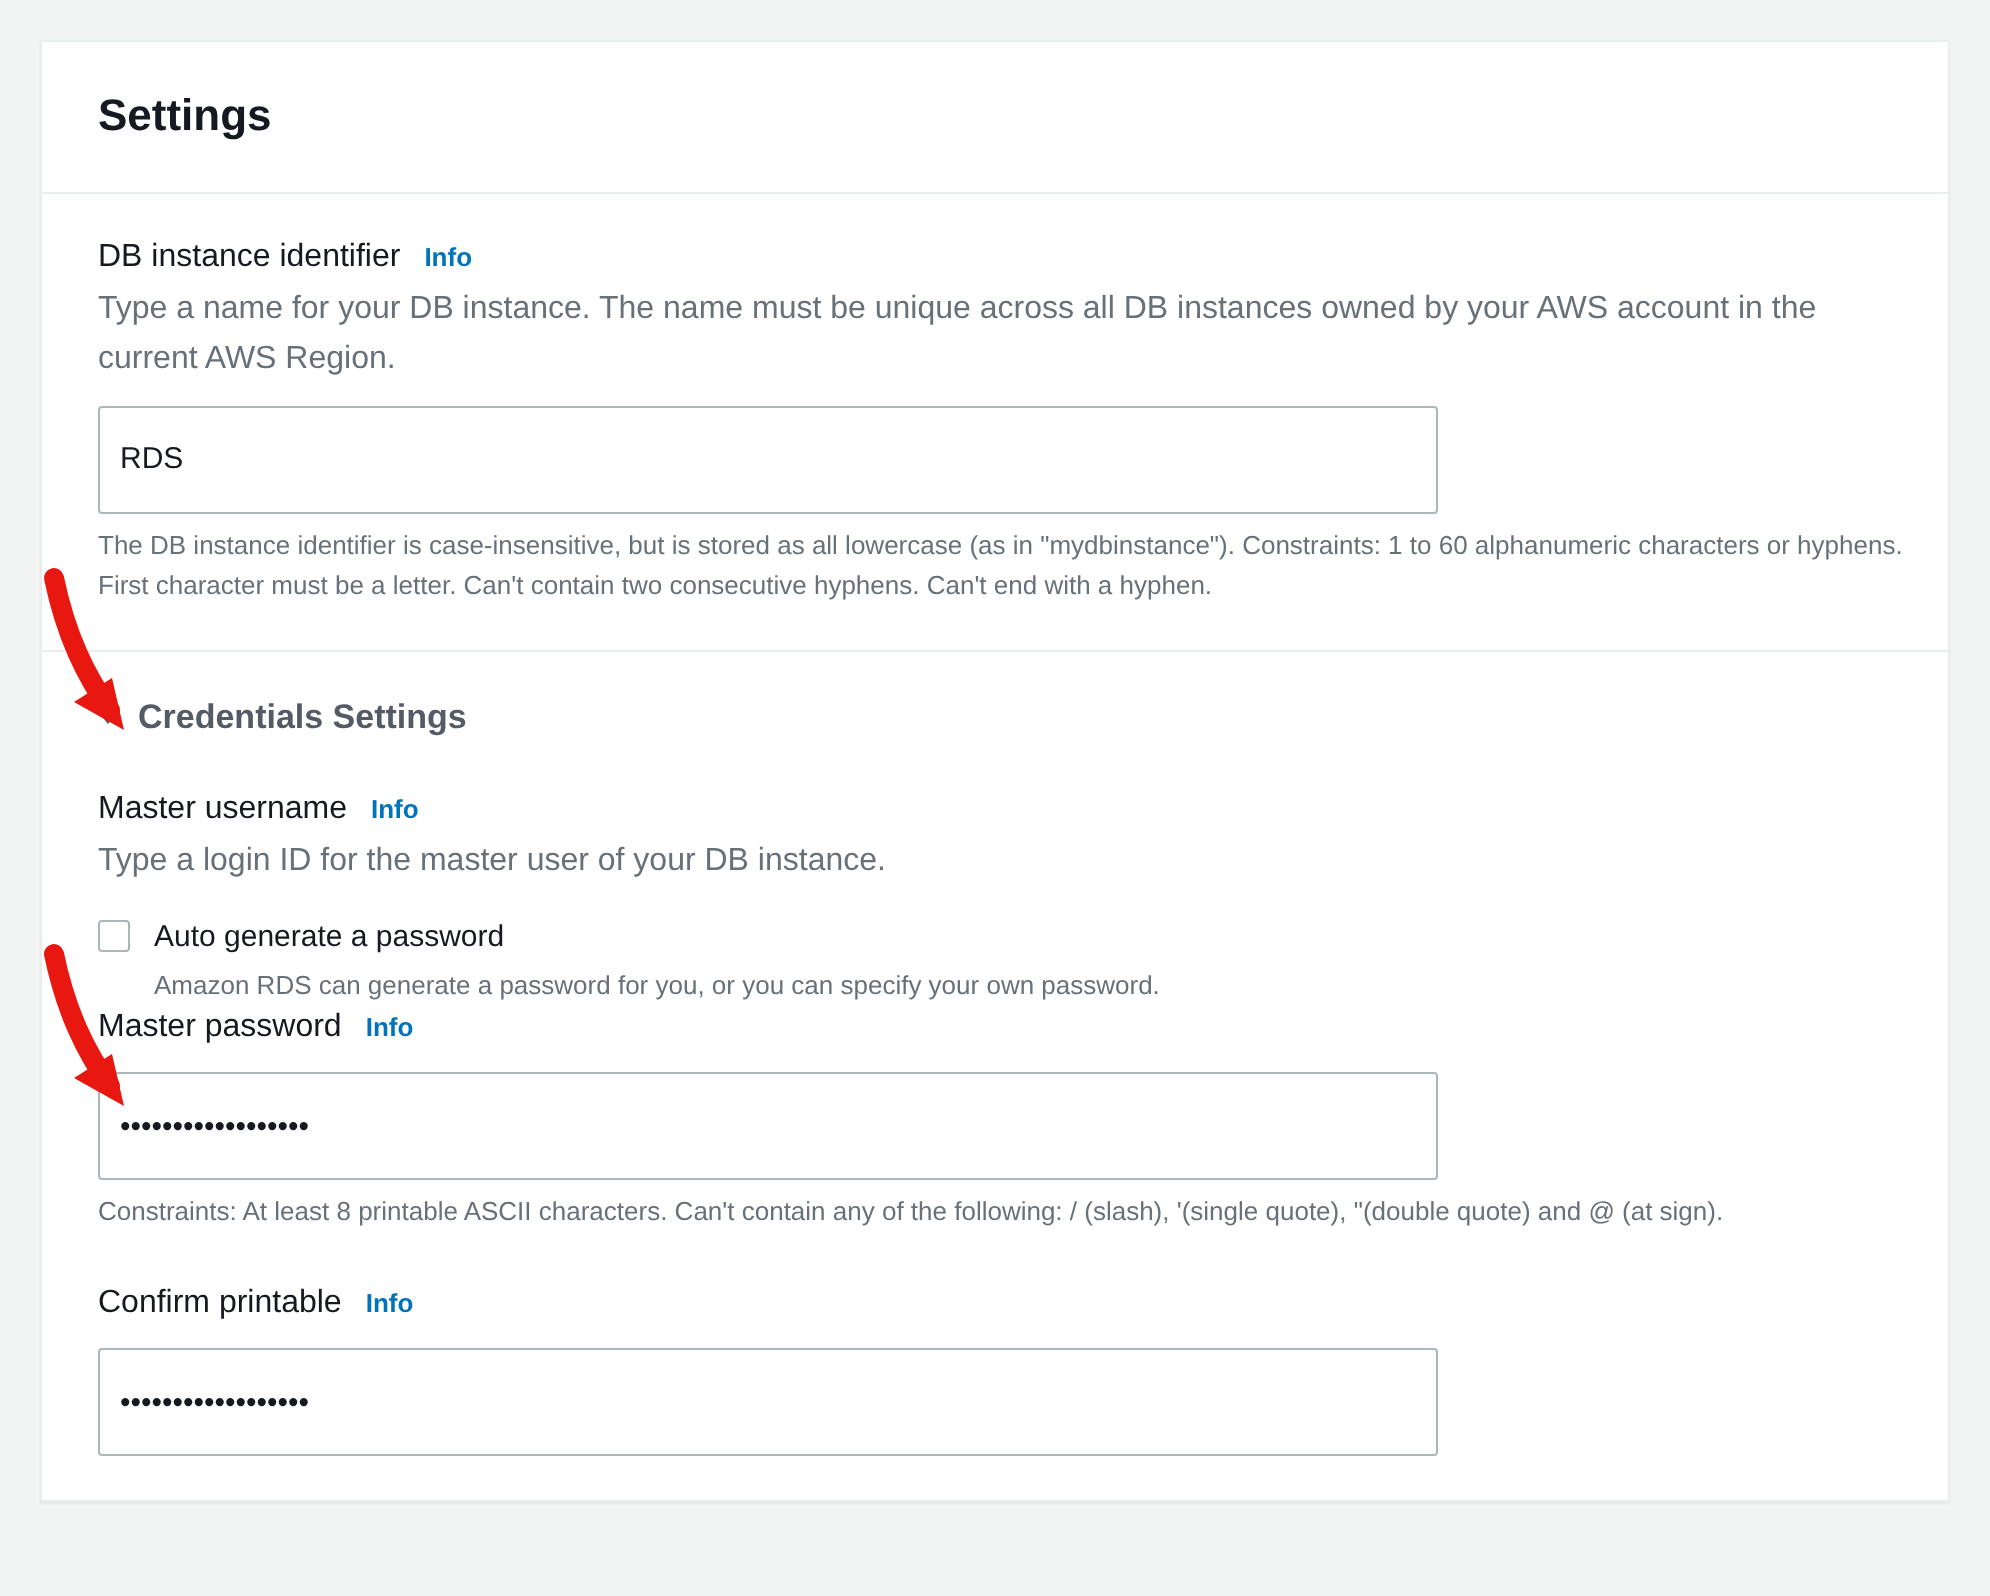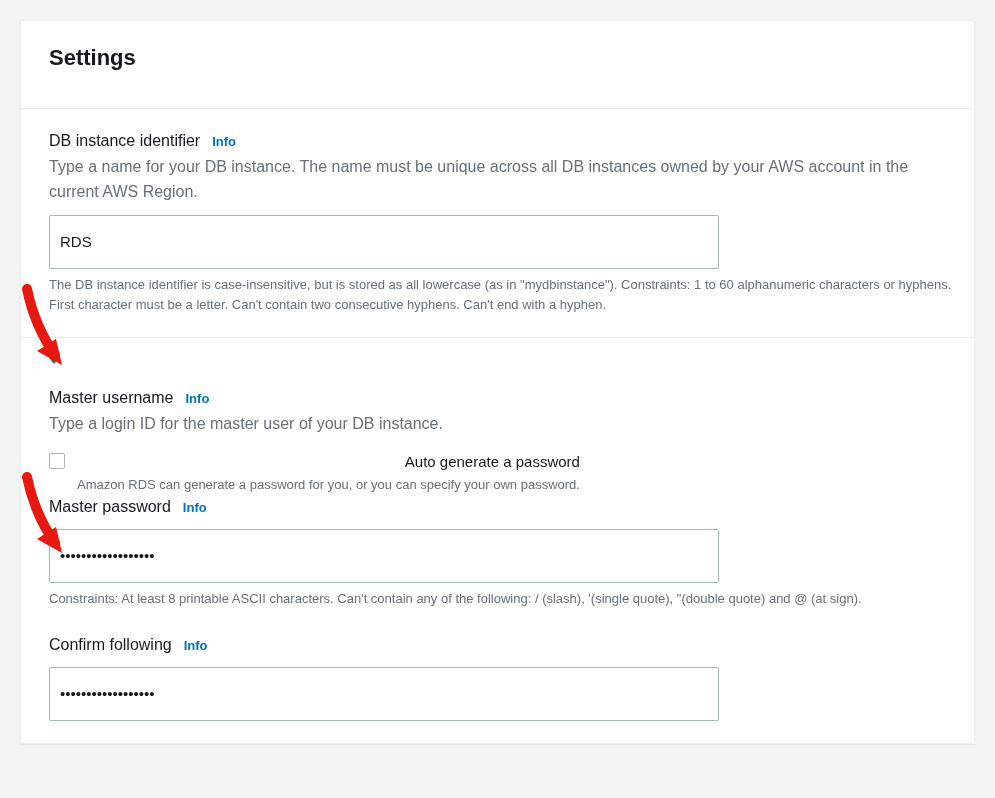--- a/index.html
+++ b/index.html
@@ -13,21 +13,21 @@
     }
     .panel {
       background: #fff;
       border: 1px solid #eaeded;
       box-shadow: 0 1px 1px rgba(0,0,0,0.05);
       max-width: 955px;
       margin: 0 auto;
       position: relative;
     }
     .panel-header {
-      padding: 20px 28px 34px 28px;
+      padding: 20px 28px 22px 28px;
       border-bottom: 1px solid #eaeded;
     }
     .panel-title {
       font-size: 22px;
       font-weight: 700;
       color: #16191f;
     }
     .section {
       padding: 20px 17px 22px 28px;
     }
@@ -102,21 +102,21 @@
     .checkbox {
       width: 16px;
       height: 16px;
       border: 1px solid #aab7b8;
       border-radius: 2px;
       margin-top: 2px;
       cursor: pointer;
       flex-shrink: 0;
       background: #fff;
     }
-    .checkbox-label-wrap { display: flex; flex-direction: column; align-items: flex-end; }
+    .checkbox-label-wrap { display: flex; flex-direction: column; }
     .checkbox-label {
       font-size: 15px;
       color: #16191f;
     }
     .checkbox-desc {
       color: #687078;
       font-size: 13px;
       margin-top: 2px;
     }
     .arrow {
@@ -157,20 +157,21 @@
       </div>
       <div class="field-desc">Type a name for your DB instance. The name must be unique across all DB instances owned by your AWS account in the current AWS Region.</div>
       <input type="text" class="text-input" value="RDS" style="">
       <div class="constraint">The DB instance identifier is case-insensitive, but is stored as all lowercase (as in "mydbinstance"). Constraints: 1 to 60 alphanumeric characters or hyphens. First character must be a letter. Can't contain two consecutive hyphens. Can't end with a hyphen.</div>
     </div>
   </div>
 
   <div class="section">
     <div class="expander-row">
       <span class="expander-caret"></span>
+      <span class="expander-title">Credentials Settings</span>
     </div>
 
     <div class="field-block">
       <div class="field-label-row">
         <span class="field-label">Master username</span>
         <span class="info-link">Info</span>
       </div>
       <div class="field-desc">Type a login ID for the master user of your DB instance.</div>
     </div>
 
@@ -186,20 +187,20 @@
       <div class="field-label-row">
         <span class="field-label">Master password</span>
         <span class="info-link">Info</span>
       </div>
       <input type="password" class="text-input" value="••••••••••••••••••" style="">
       <div class="constraint">Constraints: At least 8 printable ASCII characters. Can't contain any of the following: / (slash), '(single quote), "(double quote) and @ (at sign).</div>
     </div>
 
     <div class="field-block">
       <div class="field-label-row">
-        <span class="field-label">Confirm following</span>
+        <span class="field-label">Confirm printable</span>
         <span class="info-link">Info</span>
       </div>
       <input type="password" class="text-input" value="••••••••••••••••••" style="">
     </div>
 
   </div>
 </div>
 
 </body></html>

